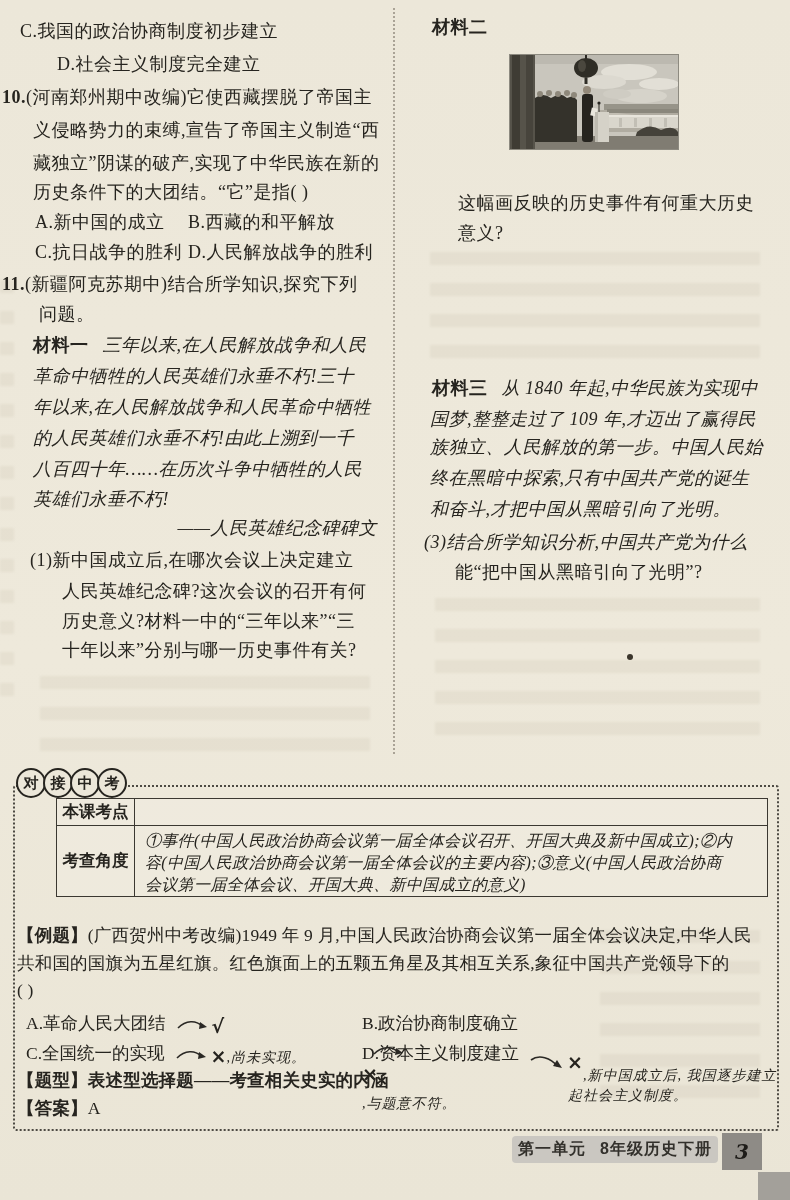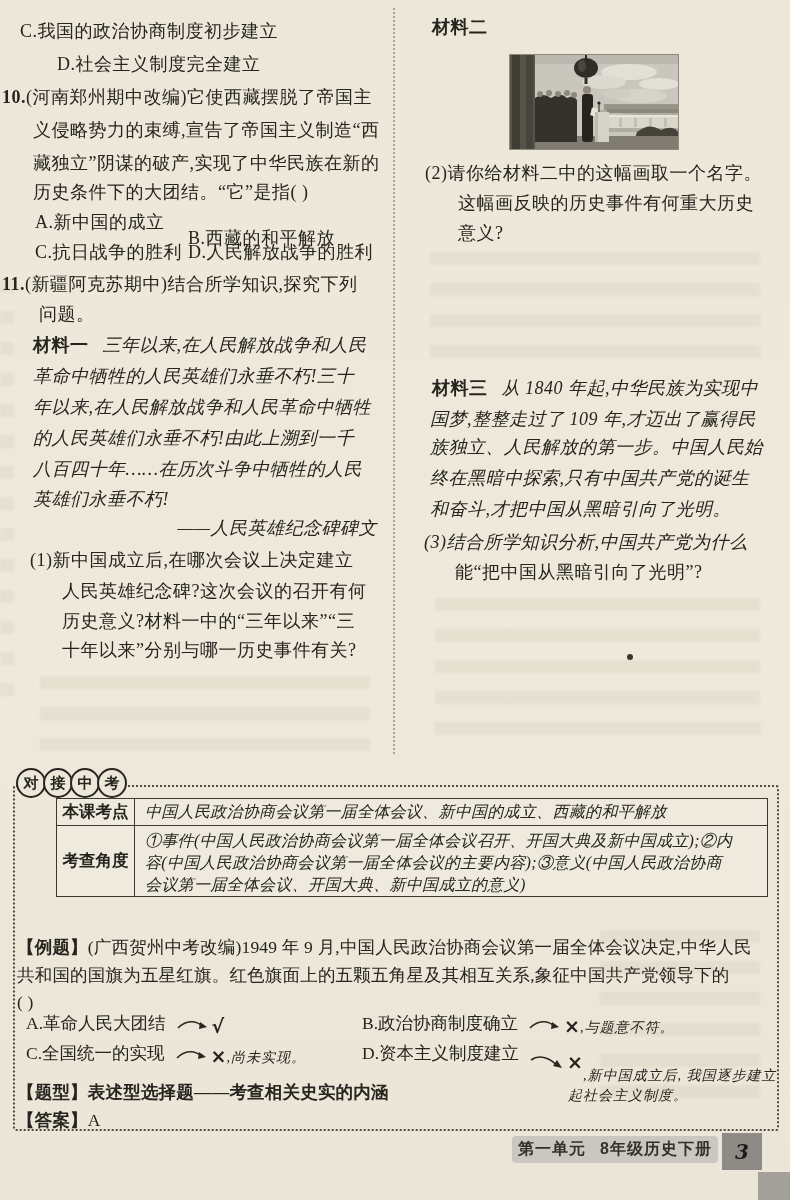--- a/index.html
+++ b/index.html
@@ -41,21 +41,21 @@
   .trow.r1{height:31px;border-bottom:1px solid #3b3831;}
   .trow.r2{flex:1;}
   .th{
     width:77px;border-right:1px solid #3b3831;display:flex;align-items:center;justify-content:center;
     font-weight:bold;font-size:16.5px;flex:none;
   }
   .td{flex:1;padding:0 10px;font-size:16px;font-style:italic;letter-spacing:.3px;}
   .td.single{display:flex;align-items:center;white-space:nowrap;}
   .td.multi{padding-top:4px;}
   .td.multi div{height:22px;line-height:22px;white-space:nowrap;}
-  .ex-line{position:absolute;height:25px;line-height:25px;font-size:17.5px;letter-spacing:.2px;white-space:nowrap;margin-top:12px;}
+  .ex-line{position:absolute;height:25px;line-height:25px;font-size:17.5px;letter-spacing:.2px;white-space:nowrap;}
   .opt{position:absolute;display:flex;align-items:flex-start;height:26px;}
   .opt .olabel{font-size:17.5px;line-height:26px;white-space:nowrap;}
   .opt svg{margin:8px 4px 0 10px;flex:none;}
   .mark{font-family:"DejaVu Sans",sans-serif;font-size:19px;line-height:24px;margin-top:4px;font-weight:bold;}
   .hand{font-style:italic;font-size:14px;line-height:24px;margin-top:6px;letter-spacing:1px;white-space:nowrap;}
   
   .footer-bar{
     position:absolute;left:512px;top:1136px;width:206px;height:27px;background:#cac7c1;border-radius:4px;
     display:flex;align-items:center;justify-content:center;gap:14px;
     font-family:"Liberation Sans","DejaVu Sans",sans-serif;font-weight:bold;font-size:16px;color:#33312c;letter-spacing:1px;
@@ -92,21 +92,21 @@
   <div class="line" style="left:20px;top:18px;">C.我国的政治协商制度初步建立</div>
   <div class="line" style="left:20px;top:51px;margin-left:37px;">D.社会主义制度完全建立</div>
 
   <div class="line" style="left:2px;top:84px;">
     <span class="num blabel">10.</span><span>(河南郑州期中改编)它使西藏摆脱了帝国主</span>
   </div>
   <div class="line" style="left:33px;top:117px;">义侵略势力的束缚,宣告了帝国主义制造“西</div>
   <div class="line" style="left:33px;top:150px;">藏独立”阴谋的破产,实现了中华民族在新的</div>
   <div class="line" style="left:33px;top:179px;">历史条件下的大团结。“它”是指(      )</div>
   <div class="line" style="left:35px;top:209px;">A.新中国的成立</div>
-  <div class="line" style="left:188px;top:209px;margin-top:16px;">B.西藏的和平解放</div>
+  <div class="line" style="left:188px;top:209px;">B.西藏的和平解放</div>
   <div class="line" style="left:35px;top:239px;">C.抗日战争的胜利</div>
   <div class="line" style="left:188px;top:239px;">D.人民解放战争的胜利</div>
 
   <div class="line" style="left:2px;top:271px;">
     <span class="num blabel">11.</span><span>(新疆阿克苏期中)结合所学知识,探究下列</span>
   </div>
   <div class="line" style="left:39px;top:301px;">问题。</div>
 
   <div class="line" style="left:33px;top:332px;">
     <span class="blabel">材料一</span><span style="display:inline-block;width:14px;"></span><span class="kai">三年以来,在人民解放战争和人民</span>
@@ -164,21 +164,20 @@
       <rect x="86" y="58" width="14" height="30" fill="#d5d2c8"></rect>
       <rect x="86" y="58" width="3" height="30" fill="#bdbab0"></rect>
       <line x1="77" y1="0" x2="77" y2="5" stroke="#2a2823" stroke-width="2"></line>
       <ellipse cx="77" cy="14" rx="12" ry="10" fill="#2f2d26"></ellipse>
       <ellipse cx="73" cy="12" rx="4" ry="6" fill="#4a473e"></ellipse>
       <line x1="77" y1="24" x2="77" y2="30" stroke="#2f2d26" stroke-width="3"></line>
       <rect x="0.5" y="0.5" width="169" height="95" fill="none" stroke="#8d8a80"></rect>
     </svg>
   </div>
 
-  <div class="line" style="left:425px;top:160px;">(2)请你给材料二中的这幅画取一个名字。</div>
   <div class="line" style="left:458px;top:190px;">这幅画反映的历史事件有何重大历史</div>
   <div class="line" style="left:458px;top:220px;">意义?</div>
 
   <div class="line" style="left:432px;top:375px;">
     <span class="blabel">材料三</span><span style="display:inline-block;width:14px;"></span><span class="kai">从 1840 年起,中华民族为实现中</span>
   </div>
   <div class="line kai" style="left:430px;top:406px;">国梦,整整走过了 109 年,才迈出了赢得民</div>
   <div class="line kai" style="left:430px;top:434px;">族独立、人民解放的第一步。中国人民始</div>
   <div class="line kai" style="left:430px;top:465px;">终在黑暗中探索,只有中国共产党的诞生</div>
   <div class="line kai" style="left:430px;top:496px;">和奋斗,才把中国从黑暗引向了光明。</div>
@@ -191,21 +190,20 @@
   <div class="badge">
     <span class="badge-circle">对</span>
     <span class="badge-circle">接</span>
     <span class="badge-circle">中</span>
     <span class="badge-circle">考</span>
   </div>
 
   <div class="ebox-table">
     <div class="trow r1">
       <div class="th">本课考点</div>
-      <div class="td single">中国人民政治协商会议第一届全体会议、新中国的成立、西藏的和平解放</div>
     </div>
     <div class="trow r2">
       <div class="th">考查角度</div>
       <div class="td multi">
         <div>①事件(中国人民政治协商会议第一届全体会议召开、开国大典及新中国成立);②内</div>
         <div>容(中国人民政治协商会议第一届全体会议的主要内容);③意义(中国人民政治协商</div>
         <div>会议第一届全体会议、开国大典、新中国成立的意义)</div>
       </div>
     </div>
   </div>
@@ -218,21 +216,21 @@
 
   <div class="opt" style="left:26px;top:1010px;">
     <span class="olabel">A.革命人民大团结</span>
     <svg width="32" height="14" viewBox="0 0 32 14">
         <path d="M2,10 C10,2 20,2 26,8" stroke="#2a2824" fill="none" stroke-width="1.6"></path>
         <polygon points="24,4 31,9 23,11" fill="#2a2824"></polygon>
       </svg>
     <span class="mark">√</span>
   </div>
 
-  <div class="opt" style="left:362px;top:1010px;">
+  <div class="opt" style="left:362px;top:1010px;flex-direction:column;">
     <span class="olabel">B.政治协商制度确立</span>
     <svg width="32" height="14" viewBox="0 0 32 14">
         <path d="M2,10 C10,2 20,2 26,8" stroke="#2a2824" fill="none" stroke-width="1.6"></path>
         <polygon points="24,4 31,9 23,11" fill="#2a2824"></polygon>
       </svg>
     <span class="mark">×</span>
     <span class="hand">,与题意不符。</span>
   </div>
 
   <div class="opt" style="left:26px;top:1040px;">

